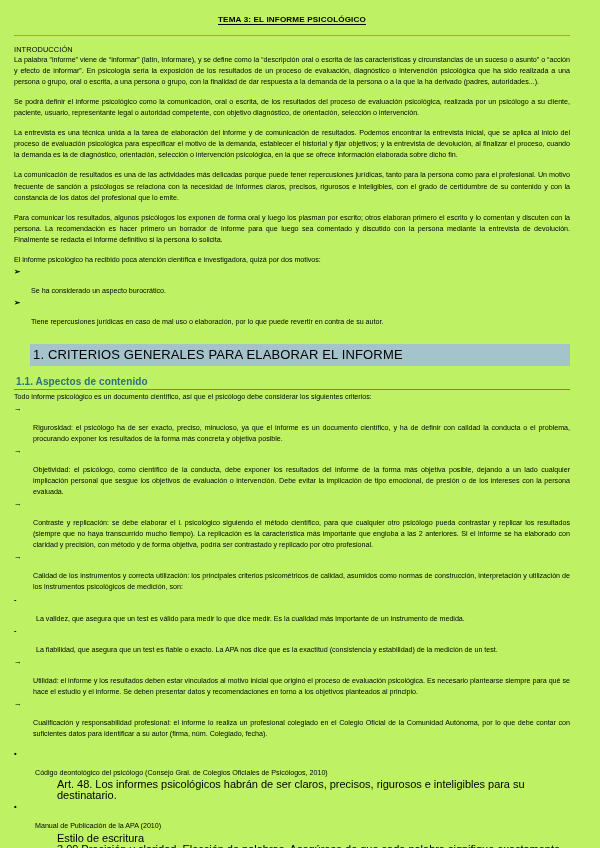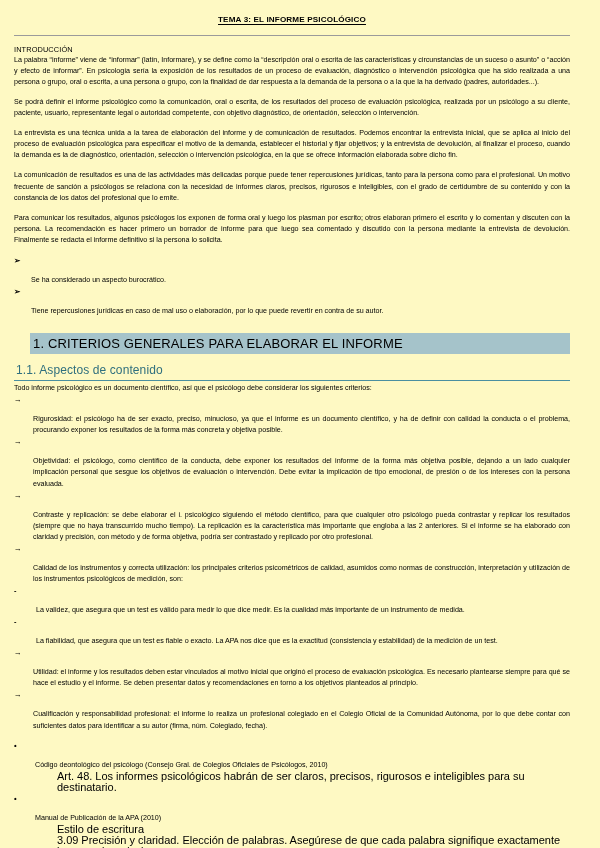--- a/index.html
+++ b/index.html
@@ -12,21 +12,21 @@
     height: 848px;
     font-family: "Liberation Sans", sans-serif;
     color: #000000;
     overflow: hidden;
   }
   .page {
     box-sizing: border-box;
     width: 600px;
     height: 848px;
     padding: 11px 30px 0 14px;
-    background: #fef9c3;
+    background: #bef264;
   }
   .doc-title {
     text-align: center;
     font-size: 8.1px;
     font-weight: bold;
     letter-spacing: 0.15px;
     text-decoration: underline;
     text-underline-offset: 2px;
     margin: 4px 0 0 0;
     line-height: 1.2;
@@ -57,22 +57,22 @@
     background: #a5c3ca;
     font-size: 13px;
     font-weight: normal;
     letter-spacing: 0.15px;
     padding: 2.5px 0 2.5px 3px;
     margin: 16px 0 0 16px;
     line-height: 1.25;
   }
   .sub-heading {
     color: #2f6f7e;
-    font-size: 12px;
-    font-weight: normal;
+    font-size: 10px;
+    font-weight: bold;
     letter-spacing: 0.1px;
     padding: 0 0 1px 2px;
     margin: 9px 0 2px 0;
     border-bottom: 1.1px solid #4a8fa0;
     line-height: 1.3;
   }
 
   
   ul.plain {
     list-style: none;
@@ -140,20 +140,21 @@
   <hr class="title-rule">
 
   <div class="h-intro">INTRODUCCIÓN</div>
 
   <p class="para">La palabra “informe” viene de “informar” (latín, Informare), y se define como la “descripción oral o escrita de las características y circunstancias de un suceso o asunto” o “acción y efecto de informar”. En psicología sería la exposición de los resultados de un proceso de evaluación, diagnóstico o intervención psicológica que ha sido realizada a una persona o grupo, oral o escrita, a una persona o grupo, con la finalidad de dar respuesta a la demanda de la persona o a la que la ha derivado (padres, autoridades...).</p>
   <p class="para">Se podrá definir el informe psicológico como la comunicación, oral o escrita, de los resultados del proceso de evaluación psicológica, realizada por un psicólogo a su cliente, paciente, usuario, representante legal o autoridad competente, con objetivo diagnóstico, de orientación, selección o intervención.</p>
   <p class="para">La entrevista es una técnica unida a la tarea de elaboración del informe y de comunicación de resultados. Podemos encontrar la entrevista inicial, que se aplica al inicio del proceso de evaluación psicológica para especificar el motivo de la demanda, establecer el historial y fijar objetivos; y la entrevista de devolución, al finalizar el proceso, cuando la demanda es la de diagnóstico, orientación, selección o intervención psicológica, en la que se ofrece información elaborada sobre dicho fin.</p>
   <p class="para">La comunicación de resultados es una de las actividades más delicadas porque puede tener repercusiones jurídicas, tanto para la persona como para el profesional. Un motivo frecuente de sanción a psicólogos se relaciona con la necesidad de informes claros, precisos, rigurosos e inteligibles, con el grado de certidumbre de su contenido y con la constancia de los datos del profesional que lo emite.</p>
   <p class="para">Para comunicar los resultados, algunos psicólogos los exponen de forma oral y luego los plasman por escrito; otros elaboran primero el escrito y lo comentan y discuten con la persona. La recomendación es hacer primero un borrador de informe para que luego sea comentado y discutido con la persona mediante la entrevista de devolución. Finalmente se redacta el informe definitivo si la persona lo solicita.</p>
 
+  <p class="para tight">El informe psicológico ha recibido poca atención científica e investigadora, quizá por dos motivos:</p>
 
   <ul class="plain lvl-arrowhead">
     <li class="row">
       <span class="bullet">➢</span>
       <span class="txt">Se ha considerado un aspecto burocrático.</span>
     </li>
     <li class="row">
       <span class="bullet">➢</span>
       <span class="txt">Tiene repercusiones jurídicas en caso de mal uso o elaboración, por lo que puede revertir en contra de su autor.</span>
     </li>

